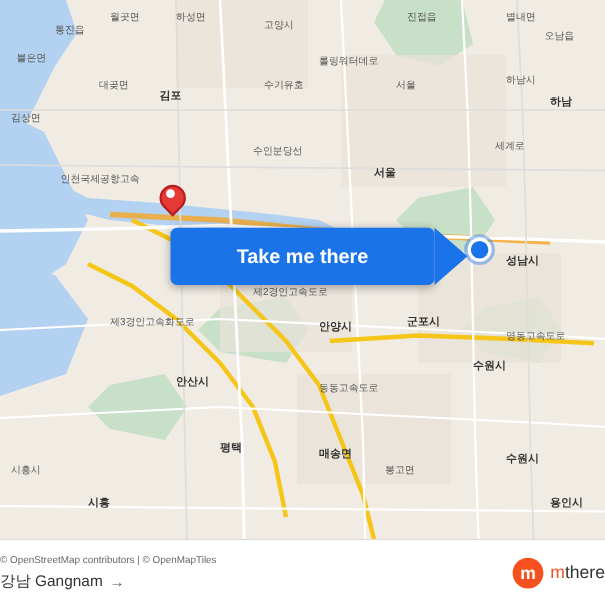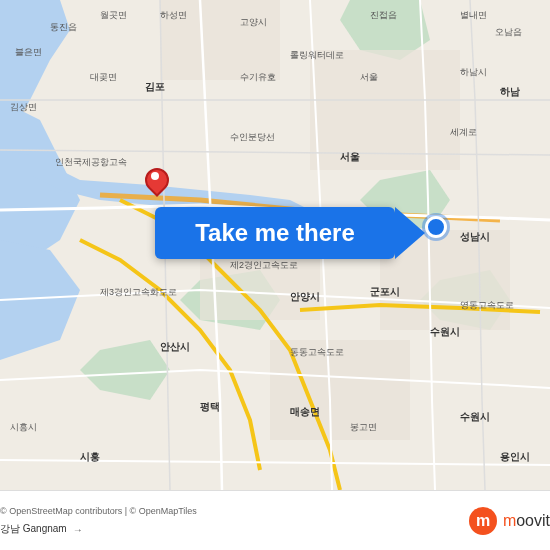--- a/index.html
+++ b/index.html
@@ -29,21 +29,21 @@
     #take-me-there-btn {
       position: absolute;
       top: 207px;
       left: 155px;
       width: 240px;
       height: 52px;
       background-color: #1a73e8;
       color: white;
       border: none;
       border-radius: 6px;
-      font-size: 24px;
+      font-size: 18px;
       font-weight: bold;
       cursor: pointer;
       display: flex;
       align-items: center;
       justify-content: center;
       box-shadow: 0 2px 8px rgba(0,0,0,0.3);
     }
 
     #arrow-right {
       position: absolute;
@@ -129,21 +129,21 @@
       flex-direction: column;
       gap: 6px;
     }
 
     #copyright-text {
       font-size: 9px;
       color: #666;
     }
 
     #route-text {
-      font-size: 10px;
+      font-size: 14px;
       color: #333;
       display: flex;
       align-items: center;
       gap: 6px;
     }
 
     .route-arrow {
       color: #555;
     }
 
@@ -257,16 +257,16 @@
       <span>강남 Gangnam</span>
       <span class="route-arrow">→</span>
     </span>
   </div>
   <div id="moovit-logo">
     <svg width="32" height="32" viewBox="0 0 32 32">
       <circle cx="16" cy="16" r="14" fill="#f4511e"></circle>
       <text x="16" y="21" text-anchor="middle" font-size="16" font-weight="bold" fill="white" font-family="Arial">m</text>
     </svg>
     <span>
-      <span id="moovit-m">m</span><span id="moovit-rest">oovit</span>
+      <span id="moovit-m">m</span><span id="moovit-rest">there</span>
     </span>
   </div>
 </div>
 
 </body></html>

